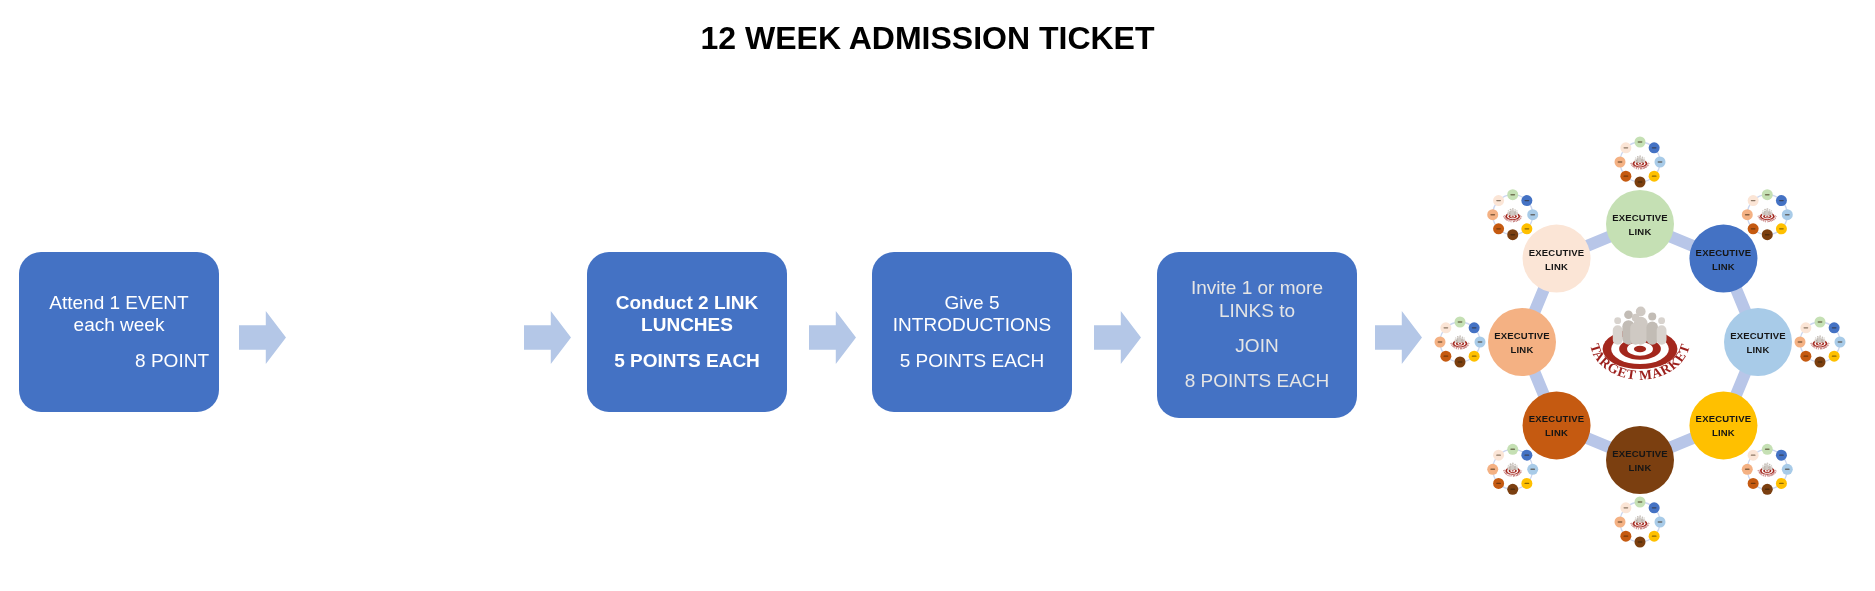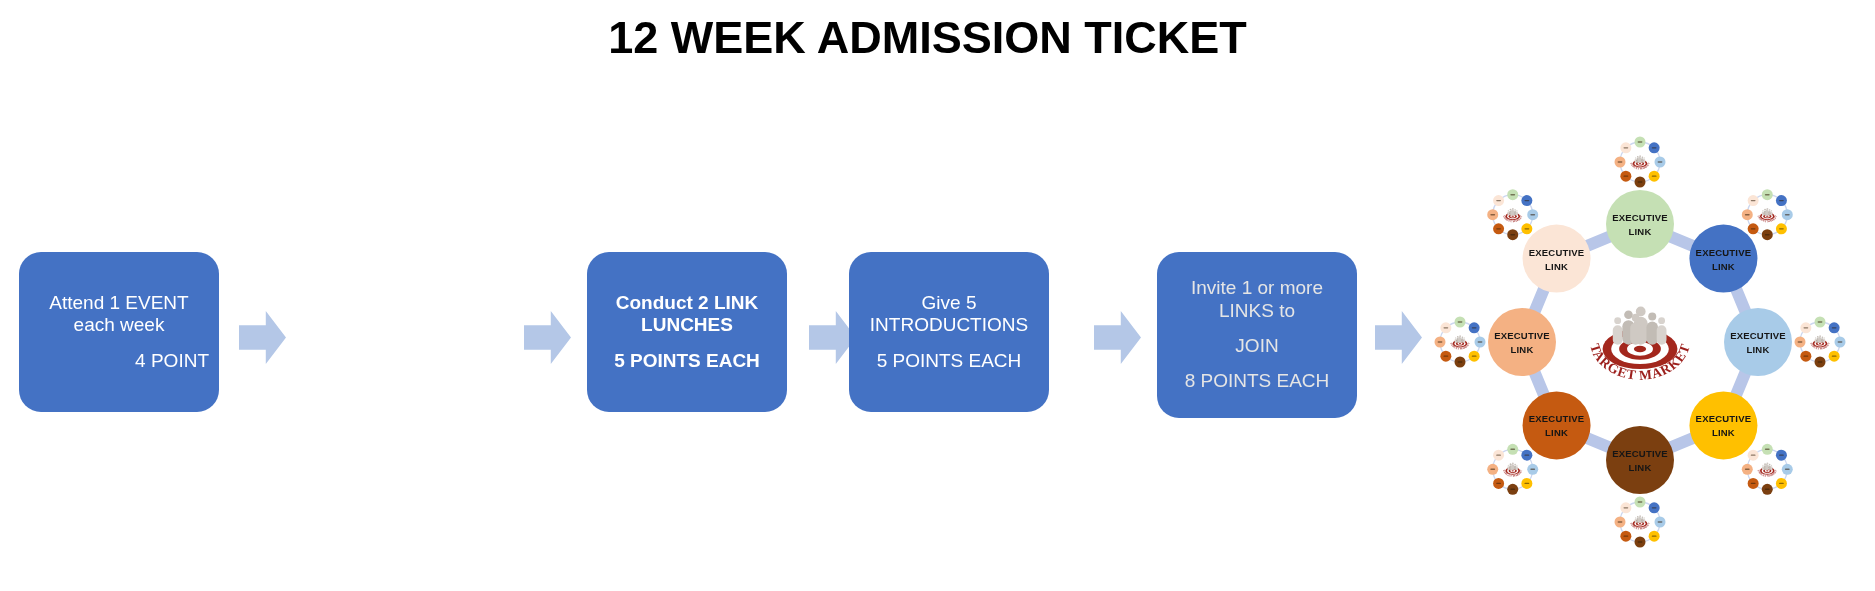--- a/index.html
+++ b/index.html
@@ -2,21 +2,21 @@
 <html style="--box: #4472C4; --arrow: #B4C7E7; --logo-red: #A3271D; --logo-text: #9C1F1C;"><head>
 <meta charset="utf-8">
 <style>
   html,body{margin:0;padding:0;background:#fff;}
   .stage{
     position:relative; width:1875px; height:591px; background:#ffffff;
     overflow:hidden; font-family:"Liberation Sans",sans-serif;
   }
   .title{
     position:absolute; left:0; top:10px; width:1855px;
-    text-align:center; font-weight:700; font-size:45px; line-height:56px;
+    text-align:center; font-weight:700; font-size:32px; line-height:56px;
     color:#000;
   }
   .step-box{
     position:absolute; top:252px; width:200px; height:160px;
     background:var(--box,#4472C4); border-radius:22px;
     display:flex; flex-direction:column; justify-content:center; align-items:center;
     gap:13px; padding:8px 10px; box-sizing:border-box;
     color:#fff; font-size:19px; line-height:1.18; text-align:center;
   }
   .step-box.tall{height:166px;}
@@ -43,34 +43,34 @@
 
 <div class="stage">
 
   <div class="title">
     <div>12 WEEK ADMISSION TICKET</div>
   </div>
 
   <div class="step-box" style="left: 19px; color: rgb(255, 255, 255); align-items: flex-end;">
     <p>Attend 1 EVENT each week</p>
 
-    <p>4 POINT</p>
+    <p>8 POINT</p>
   </div>
   <div class="arrow" style="left:239px"></div>
 
   <div class="arrow" style="left:524px"></div>
 
   <div class="step-box" style="left: 587px; color: rgb(255, 255, 255); font-weight: bold;">
     <p>Conduct 2 LINK LUNCHES</p>
 
     <p>5 POINTS EACH</p>
   </div>
   <div class="arrow" style="left:809px"></div>
 
-  <div class="step-box" style="left: 849px; color: rgb(255, 255, 255);">
+  <div class="step-box" style="left: 872px; color: rgb(255, 255, 255);">
     <p>Give 5 INTRODUCTIONS</p>
 
     <p>5 POINTS EACH</p>
   </div>
   <div class="arrow" style="left:1094px"></div>
 
   <div class="step-box tall" style="left: 1157px; color: #e5e5e5;">
     <p>Invite 1 or more LINKS to</p>
     <p>JOIN</p>
     <p>8 POINTS EACH</p>

